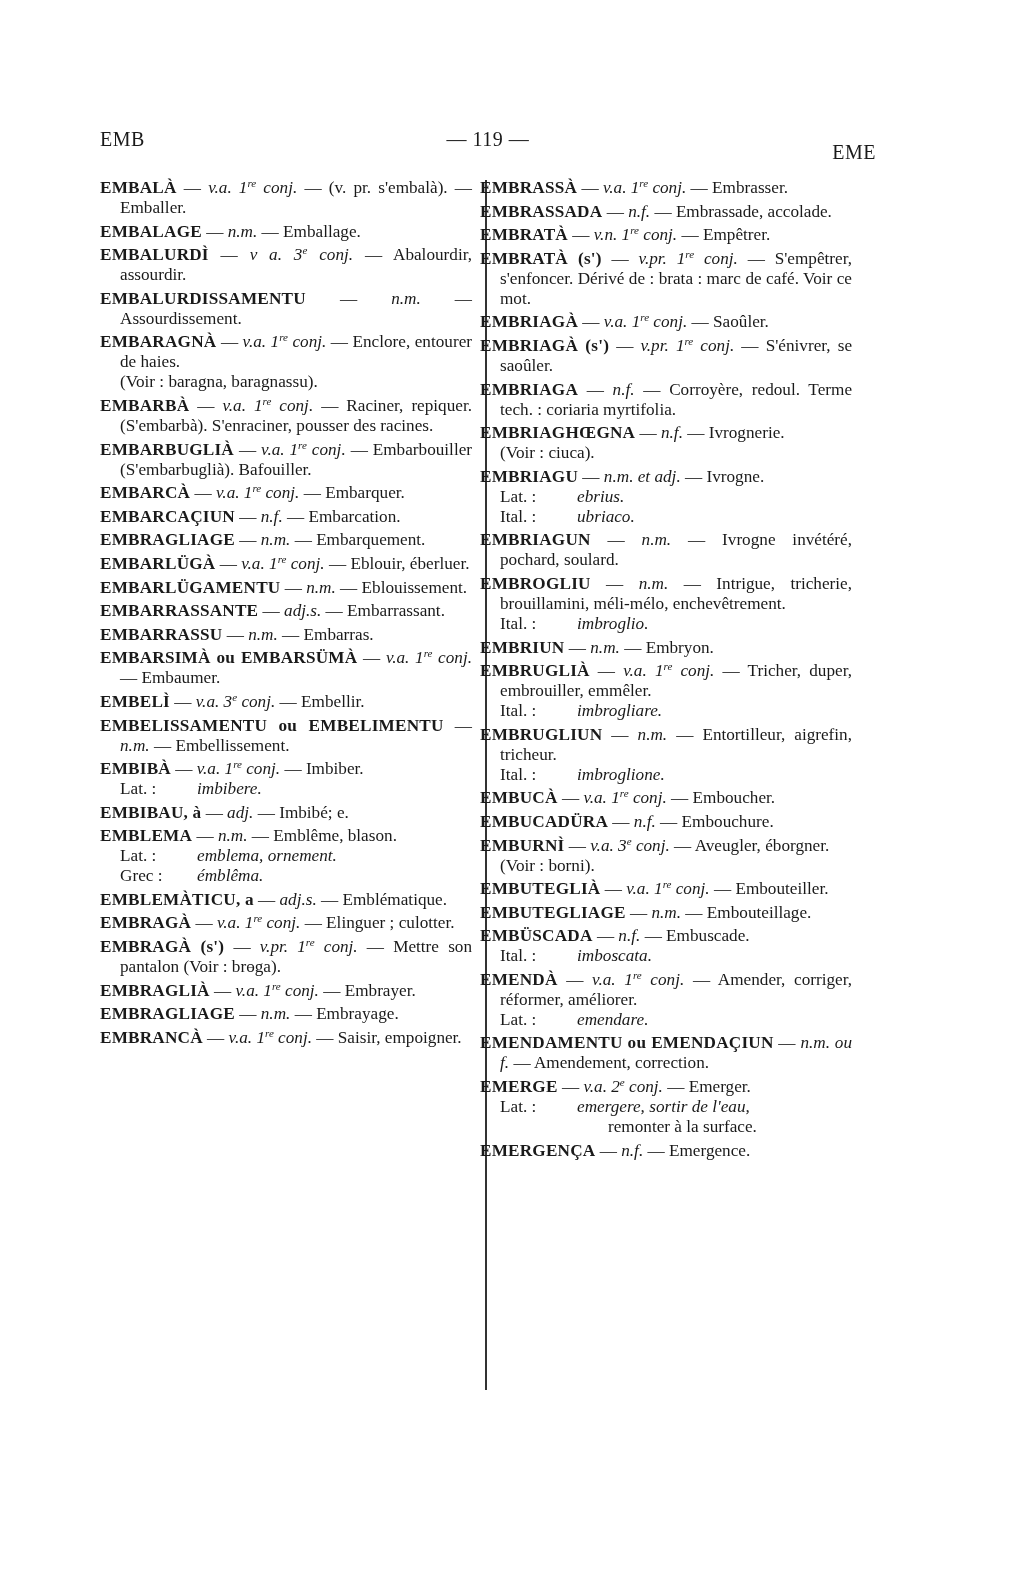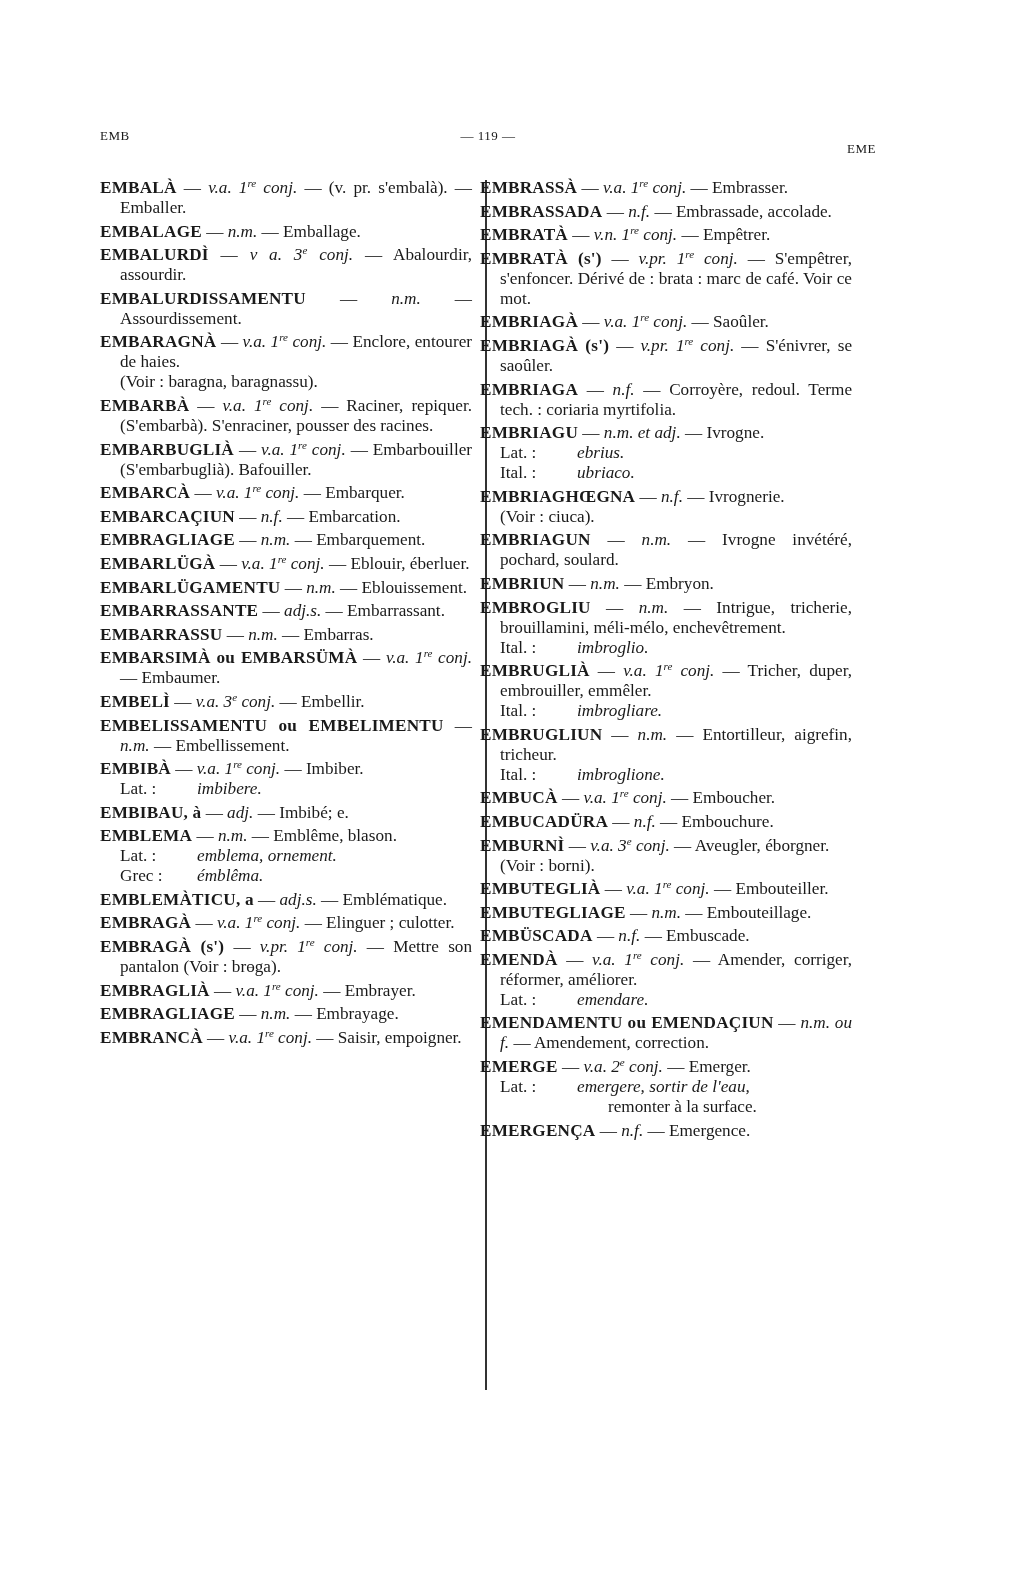--- a/index.html
+++ b/index.html
@@ -3,21 +3,21 @@
   <meta charset="utf-8">
   <style>
     html, body { margin: 0; padding: 0; background: #ffffff; }
     body {
       width: 1024px; height: 1570px; position: relative; overflow: hidden;
       font-family: "Liberation Serif", "DejaVu Serif", serif;
       color: #1a1a1a;
     }
     .page-header {
       position: absolute; top: 128px; left: 100px; width: 776px; height: 30px;
-      font-size: 13px; letter-spacing: 0.5px;
+      font-size: 20px; letter-spacing: 0.5px;
     }
     .page-header .left { position: absolute; left: 0; top: 0; }
     .page-header .center { position: absolute; left: 0; right: 0; text-align: center; top: 0; }
     .page-header .right { position: absolute; right: 0; top: 13px; }
 
     .column {
       position: absolute; top: 178px; width: 372px;
       font-size: 17.2px; line-height: 20px;
     }
     .col-left { left: 100px; }
@@ -79,30 +79,30 @@
   </div>
 <div class="divider"></div>
 <div class="column col-right">
     <div class="entry"><span class="hw">EMBRASSÀ</span> — <span class="gram">v.a. 1<sup>re</sup> conj.</span> — <span class="def">Embrasser.</span></div>
     <div class="entry"><span class="hw">EMBRASSADA</span> — <span class="gram">n.f.</span> — <span class="def">Embrassade, accolade.</span></div>
     <div class="entry"><span class="hw">EMBRATÀ</span> — <span class="gram">v.n. 1<sup>re</sup> conj.</span> — <span class="def">Empêtrer.</span></div>
     <div class="entry"><span class="hw">EMBRATÀ (s')</span> — <span class="gram">v.pr. 1<sup>re</sup> conj.</span> — <span class="def">S'empêtrer, s'enfoncer. Dérivé de : brata : marc de café. Voir ce mot.</span></div>
     <div class="entry"><span class="hw">EMBRIAGÀ</span> — <span class="gram">v.a. 1<sup>re</sup> conj.</span> — <span class="def">Saoûler.</span></div>
     <div class="entry"><span class="hw">EMBRIAGÀ (s')</span> — <span class="gram">v.pr. 1<sup>re</sup> conj.</span> — <span class="def">S'énivrer, se saoûler.</span></div>
     <div class="entry"><span class="hw">EMBRIAGA</span> — <span class="gram">n.f.</span> — <span class="def">Corroyère, redoul. Terme tech. : coriaria myrtifolia.</span></div>
+    <div class="entry"><span class="hw">EMBRIAGHŒGNA</span> — <span class="gram">n.f.</span> — <span class="def">Ivrognerie.</span><span class="note"><span>(Voir : ciuca).</span></span></div>
     <div class="entry"><span class="hw">EMBRIAGU</span> — <span class="gram">n.m. et adj.</span> — <span class="def">Ivrogne.</span><span class="note"><span class="lbl">Lat. :</span><span class="src">ebrius.</span></span><span class="note"><span class="lbl">Ital. :</span><span class="src">ubriaco.</span></span></div>
-    <div class="entry"><span class="hw">EMBRIAGHŒGNA</span> — <span class="gram">n.f.</span> — <span class="def">Ivrognerie.</span><span class="note"><span>(Voir : ciuca).</span></span></div>
     <div class="entry"><span class="hw">EMBRIAGUN</span> — <span class="gram">n.m.</span> — <span class="def">Ivrogne invétéré, pochard, soulard.</span></div>
+    <div class="entry"><span class="hw">EMBROGLIU</span> — <span class="gram">n.m.</span> — <span class="def">Intrigue, tricherie, brouillamini, méli-mélo, enchevêtrement.</span><span class="note"><span class="lbl">Ital. :</span><span class="src">imbroglio.</span></span></div>
     <div class="entry"><span class="hw">EMBRIUN</span> — <span class="gram">n.m.</span> — <span class="def">Embryon.</span></div>
-    <div class="entry"><span class="hw">EMBROGLIU</span> — <span class="gram">n.m.</span> — <span class="def">Intrigue, tricherie, brouillamini, méli-mélo, enchevêtrement.</span><span class="note"><span class="lbl">Ital. :</span><span class="src">imbroglio.</span></span></div>
     <div class="entry"><span class="hw">EMBRUGLIÀ</span> — <span class="gram">v.a. 1<sup>re</sup> conj.</span> — <span class="def">Tricher, duper, embrouiller, emmêler.</span><span class="note"><span class="lbl">Ital. :</span><span class="src">imbrogliare.</span></span></div>
     <div class="entry"><span class="hw">EMBRUGLIUN</span> — <span class="gram">n.m.</span> — <span class="def">Entortilleur, aigrefin, tricheur.</span><span class="note"><span class="lbl">Ital. :</span><span class="src">imbroglione.</span></span></div>
     <div class="entry"><span class="hw">EMBUCÀ</span> — <span class="gram">v.a. 1<sup>re</sup> conj.</span> — <span class="def">Emboucher.</span></div>
     <div class="entry"><span class="hw">EMBUCADÜRA</span> — <span class="gram">n.f.</span> — <span class="def">Embouchure.</span></div>
     <div class="entry"><span class="hw">EMBURNÌ</span> — <span class="gram">v.a. 3<sup>e</sup> conj.</span> — <span class="def">Aveugler, éborgner.</span><span class="note"><span>(Voir : borni).</span></span></div>
     <div class="entry"><span class="hw">EMBUTEGLIÀ</span> — <span class="gram">v.a. 1<sup>re</sup> conj.</span> — <span class="def">Embouteiller.</span></div>
     <div class="entry"><span class="hw">EMBUTEGLIAGE</span> — <span class="gram">n.m.</span> — <span class="def">Embouteillage.</span></div>
-    <div class="entry"><span class="hw">EMBÜSCADA</span> — <span class="gram">n.f.</span> — <span class="def">Embuscade.</span></div>
+    <div class="entry"><span class="hw">EMBÜSCADA</span> — <span class="gram">n.f.</span> — <span class="def">Embuscade.</span><span class="note"><span class="lbl">Ital. :</span><span class="src">imboscata.</span></span></div>
     <div class="entry"><span class="hw">EMENDÀ</span> — <span class="gram">v.a. 1<sup>re</sup> conj.</span> — <span class="def">Amender, corriger, réformer, améliorer.</span><span class="note"><span class="lbl">Lat. :</span><span class="src">emendare.</span></span></div>
     <div class="entry"><span class="hw">EMENDAMENTU ou EMENDAÇIUN</span> — <span class="gram">n.m. ou f.</span> — <span class="def">Amendement, correction.</span></div>
     <div class="entry"><span class="hw">EMERGE</span> — <span class="gram">v.a. 2<sup>e</sup> conj.</span> — <span class="def">Emerger.</span><span class="note"><span class="lbl">Lat. :</span><span class="src">emergere, sortir de l'eau,</span></span><span class="note cont"><span>remonter à la surface.</span></span></div>
     <div class="entry"><span class="hw">EMERGENÇA</span> — <span class="gram">n.f.</span> — <span class="def">Emergence.</span></div>
   </div>
 
 </body></html>

